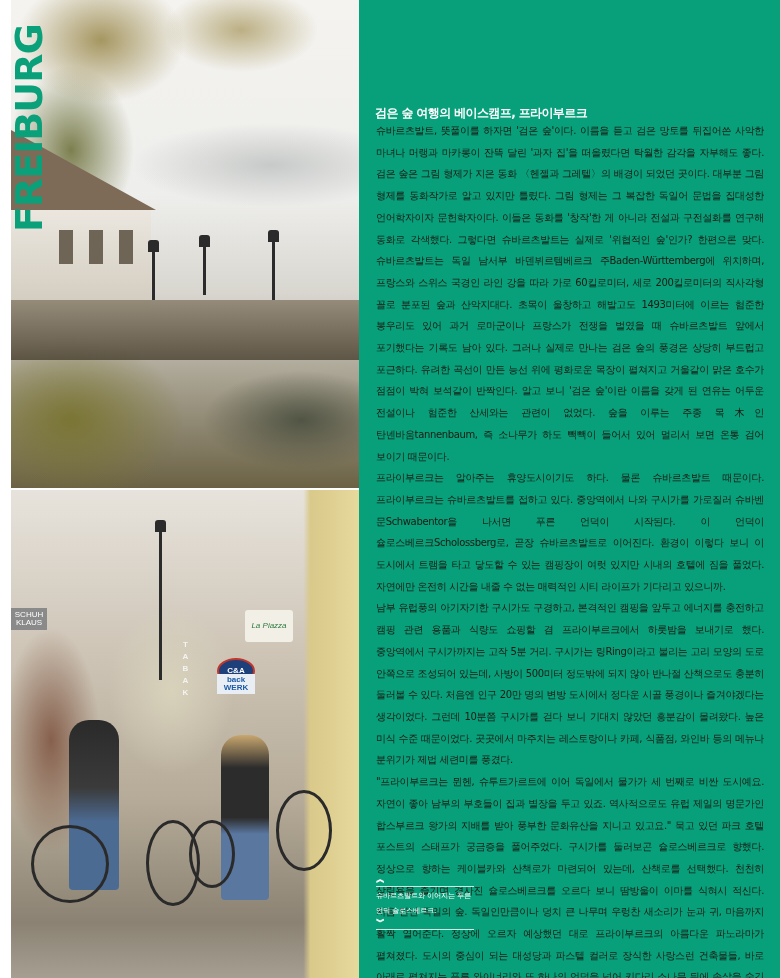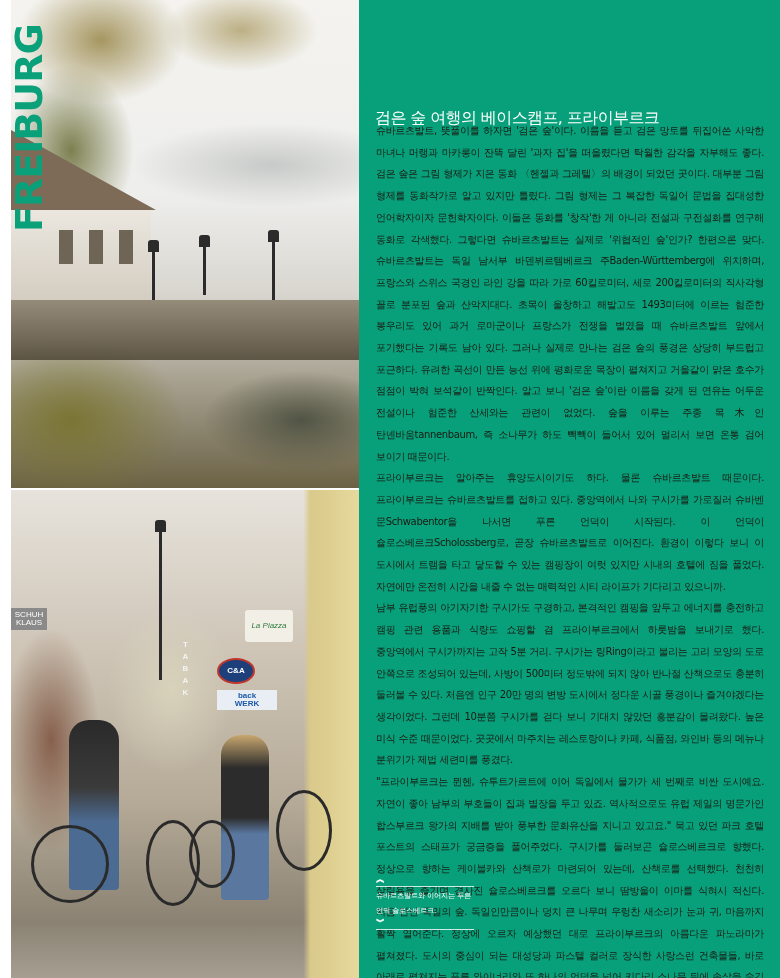--- a/index.html
+++ b/index.html
@@ -60,21 +60,21 @@
   .vertical-title {
     position: absolute; left: 13px; top: 232px;
     transform-origin: 0 0; transform: rotate(-90deg);
     font-family: "DejaVu Sans", sans-serif; font-weight: bold;
     font-size: 38px; letter-spacing: -1px; line-height: 32px;
     color: #0aa07a;
     width: 190px; height: 32px;
   }
   .article-title {
     position: absolute; left: 375px; top: 97px; width: 390px;
-    font-size: 16px; font-weight: normal; color: #ffffff; letter-spacing: -0.6px;
+    font-size: 12px; font-weight: bold; color: #ffffff; letter-spacing: -0.6px;
     white-space: nowrap;
   }
   .article-body {
     position: absolute; left: 376px; top: 120px; width: 388px;
     font-size: 10px; line-height: 21.7px; color: #1a1a12;
     letter-spacing: -0.35px; word-break: keep-all; text-align: justify;
   }
   .article-body p { margin: 0; }
   .captions { position: absolute; left: 376px; top: 875px; width: 100px; font-size: 7.3px; line-height: 14.5px; color: #ffffff; letter-spacing: -0.3px; }
   .cap-arrow { font-size: 9px; line-height: 9px; font-weight: bold; height: 10px; }
@@ -96,21 +96,21 @@
 <div class="lamp" style="left:203px; top:245px; height:50px;"></div>
 <div class="lamp" style="left:272px; top:240px; height:60px;"></div>
 
 <div class="vertical-title">FREIBURG</div>
 
 <div class="photo-bottom">
   <div class="lamp" style="left:148px; top:40px; height:150px;"></div>
   <div class="sign" style="left:0px; top:118px; width:36px; background:#8a8a8a; color:#fff; padding:3px 0;">SCHUH KLAUS</div>
   <div class="sign" style="left:234px; top:120px; width:48px; background:#f1efe6; color:#2d7a3c; padding:12px 0; border-radius:3px; font-style:italic;">La Piazza</div>
   <div class="sign" style="left:206px; top:168px; width:34px; height:22px; line-height:22px; background:#1d3f7a; color:#fff; border-radius:50%; border:2px solid #c0362c; font-weight:bold;">C&amp;A</div>
-  <div class="sign" style="left:206px; top:200px; width:30px; background:#e9eef5; color:#1b5aa8; padding:2px 15px; font-weight:bold;text-align:center;">
+  <div class="sign" style="left:206px; top:184px; width:30px; background:#e9eef5; color:#1b5aa8; padding:2px 4px; font-weight:bold;text-align:center;">
     <div>back</div>
     <div>WERK</div>
   </div>
   <div class="sign" style="left:168px; top:150px; width:10px; color:#f3f3f3; font-weight:bold; writing-mode:vertical-rl; text-orientation:upright; letter-spacing:3px;">TABAK</div>
   <div class="person" style="left:58px; top:230px; width:50px; height:170px; background:linear-gradient(180deg,#2a2a2a 0%,#3b3b3b 40%,#4c6b93 60%,#4c6b93 100%);"></div>
   <div class="person" style="left:210px; top:245px; width:48px; height:165px; background:linear-gradient(180deg,#c8a76f 0%,#2c2c2c 20%,#2c2c2c 50%,#5a77a0 60%,#5a77a0 100%);"></div>
   <div class="bike-wheel" style="left:20px; top:335px; width:72px; height:72px;"></div>
   <div class="bike-wheel" style="left:135px; top:330px; width:48px; height:80px;"></div>
   <div class="bike-wheel" style="left:178px; top:330px; width:40px; height:62px;"></div>
   <div class="bike-wheel" style="left:265px; top:300px; width:50px; height:75px;"></div>

